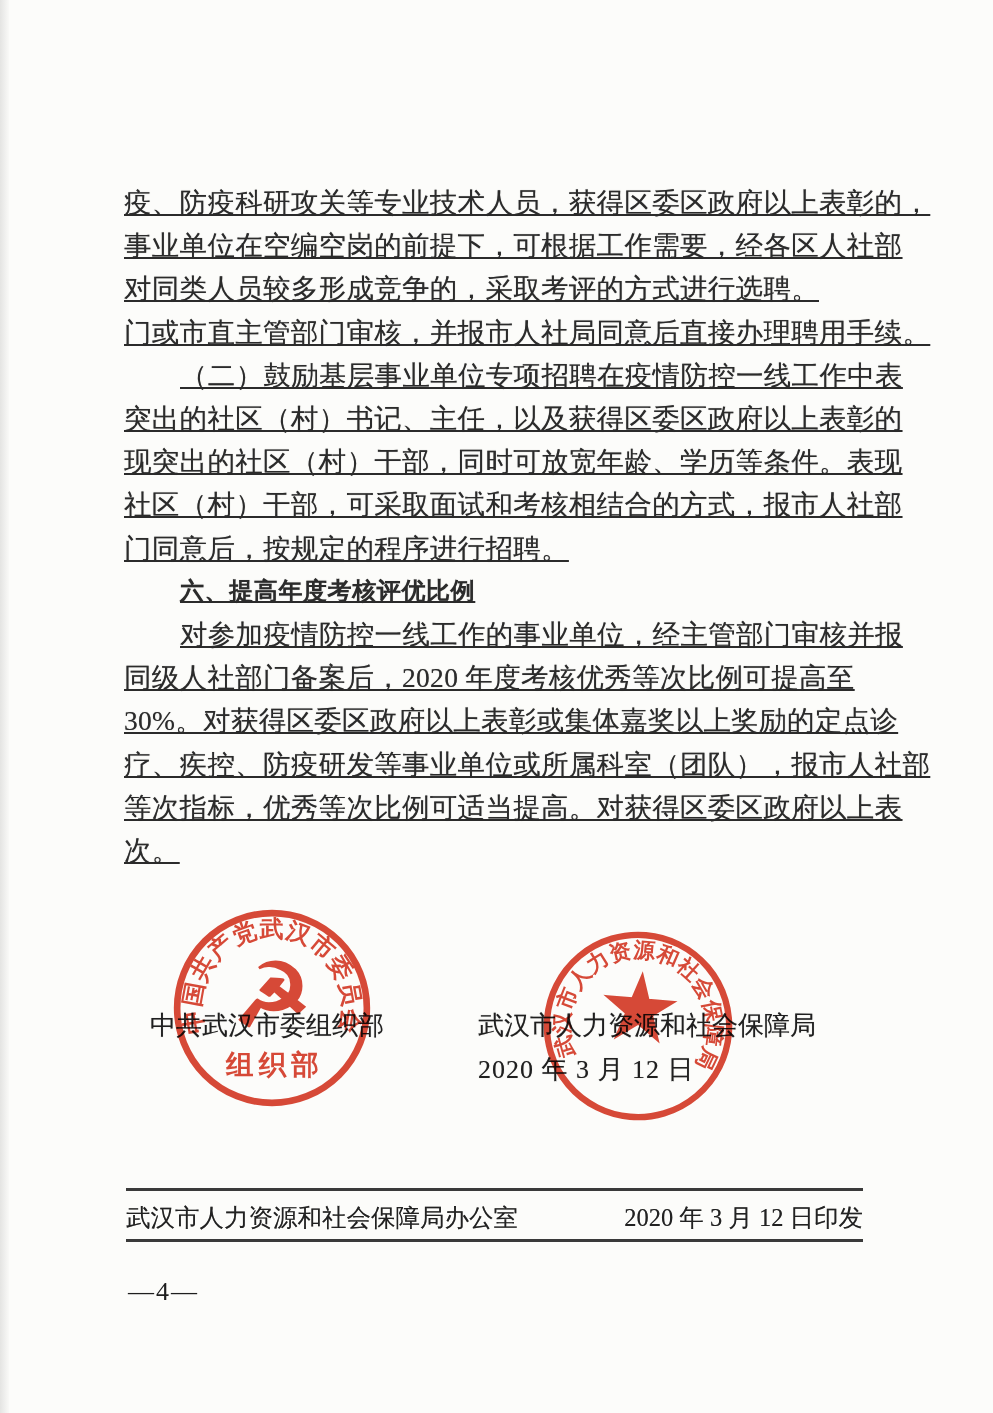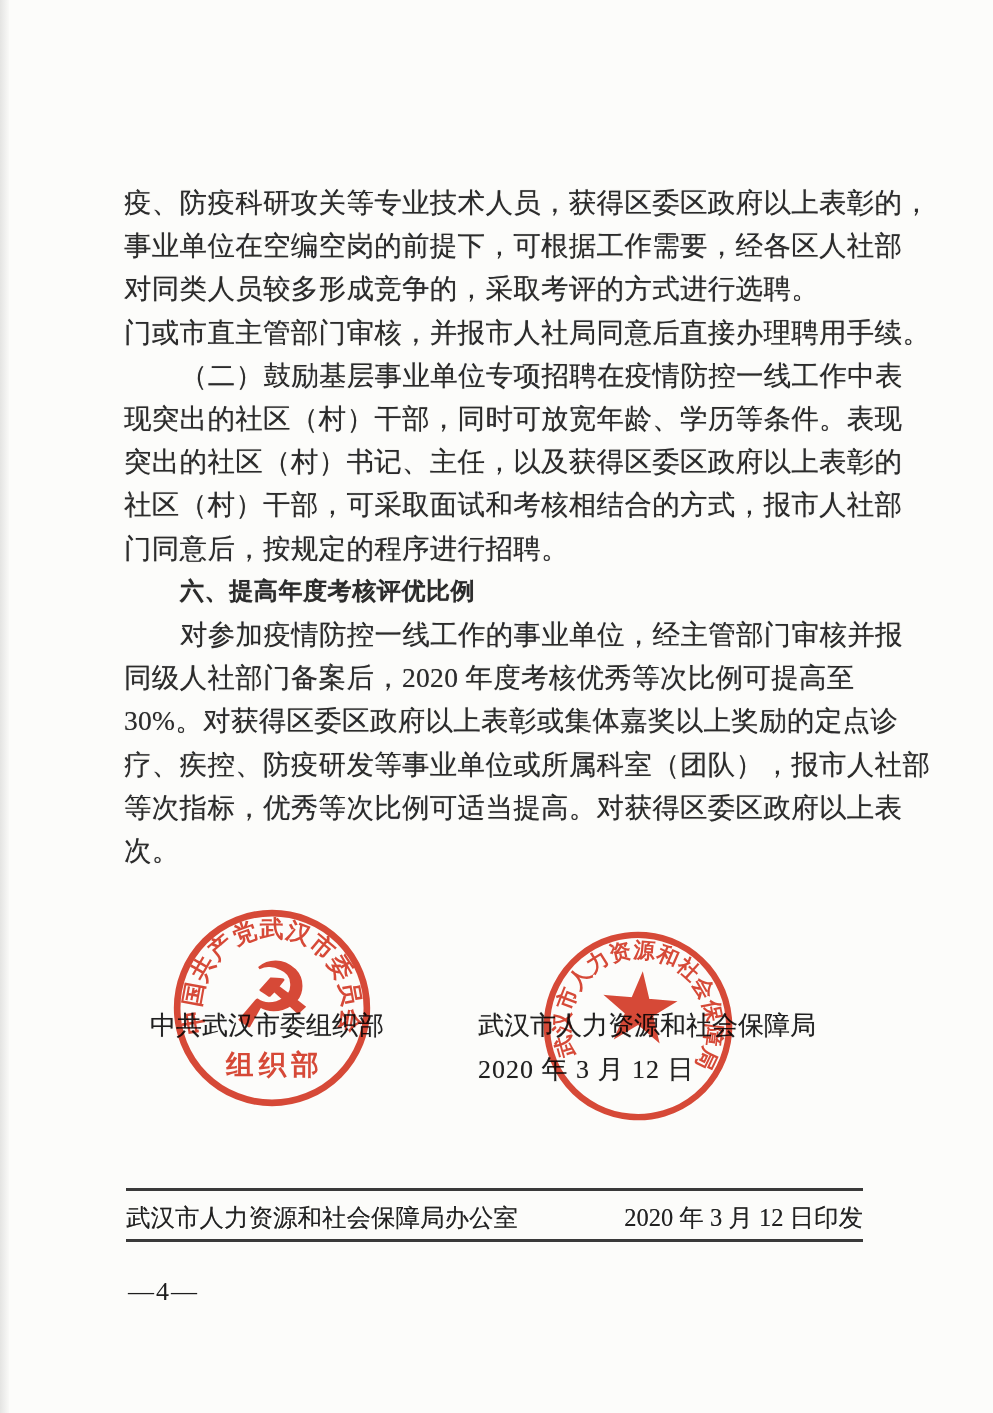--- a/index.html
+++ b/index.html
@@ -21,21 +21,21 @@
     position: absolute;
     left: 124px;
     top: 181px;
     width: 776px;
     font-size: 27.5px;
     line-height: 43.2px;
     letter-spacing: 0.3px;
     color: #2b2b2b;
     text-shadow: 0 0 0.7px rgba(40,40,40,0.55);
   }
-  .line { white-space: nowrap; }
+  .line { white-space: nowrap; text-decoration: underline; }
   .line.indent { text-indent: 56px; }
   .line.bold {
     font-weight: 700;
     font-family: "DejaVu Sans", "Liberation Sans", sans-serif;
     font-size: 24px;
     letter-spacing: 0.6px;
   }
   .sig {
     position: absolute;
     color: #1f1f1f;
@@ -96,22 +96,22 @@
 <div class="page">
 
   <div class="scan-edge"></div>
 
   <main class="body-text">
     <div class="line">疫、防疫科研攻关等专业技术人员，获得区委区政府以上表彰的，</div>
     <div class="line">事业单位在空编空岗的前提下，可根据工作需要，经各区人社部</div>
     <div class="line">对同类人员较多形成竞争的，采取考评的方式进行选聘。</div>
     <div class="line">门或市直主管部门审核，并报市人社局同意后直接办理聘用手续。</div>
     <div class="line indent">（二）鼓励基层事业单位专项招聘在疫情防控一线工作中表</div>
+    <div class="line">突出的社区（村）书记、主任，以及获得区委区政府以上表彰的</div>
     <div class="line">现突出的社区（村）干部，同时可放宽年龄、学历等条件。表现</div>
-    <div class="line">突出的社区（村）书记、主任，以及获得区委区政府以上表彰的</div>
     <div class="line">社区（村）干部，可采取面试和考核相结合的方式，报市人社部</div>
     <div class="line">门同意后，按规定的程序进行招聘。</div>
     <div class="line indent bold">六、提高年度考核评优比例</div>
     <div class="line indent">对参加疫情防控一线工作的事业单位，经主管部门审核并报</div>
     <div class="line">同级人社部门备案后，2020 年度考核优秀等次比例可提高至</div>
     <div class="line">30%。对获得区委区政府以上表彰或集体嘉奖以上奖励的定点诊</div>
     <div class="line">疗、疾控、防疫研发等事业单位或所属科室（团队），报市人社部</div>
     <div class="line">等次指标，优秀等次比例可适当提高。对获得区委区政府以上表</div>
     <div class="line">次。</div>
   </main>

